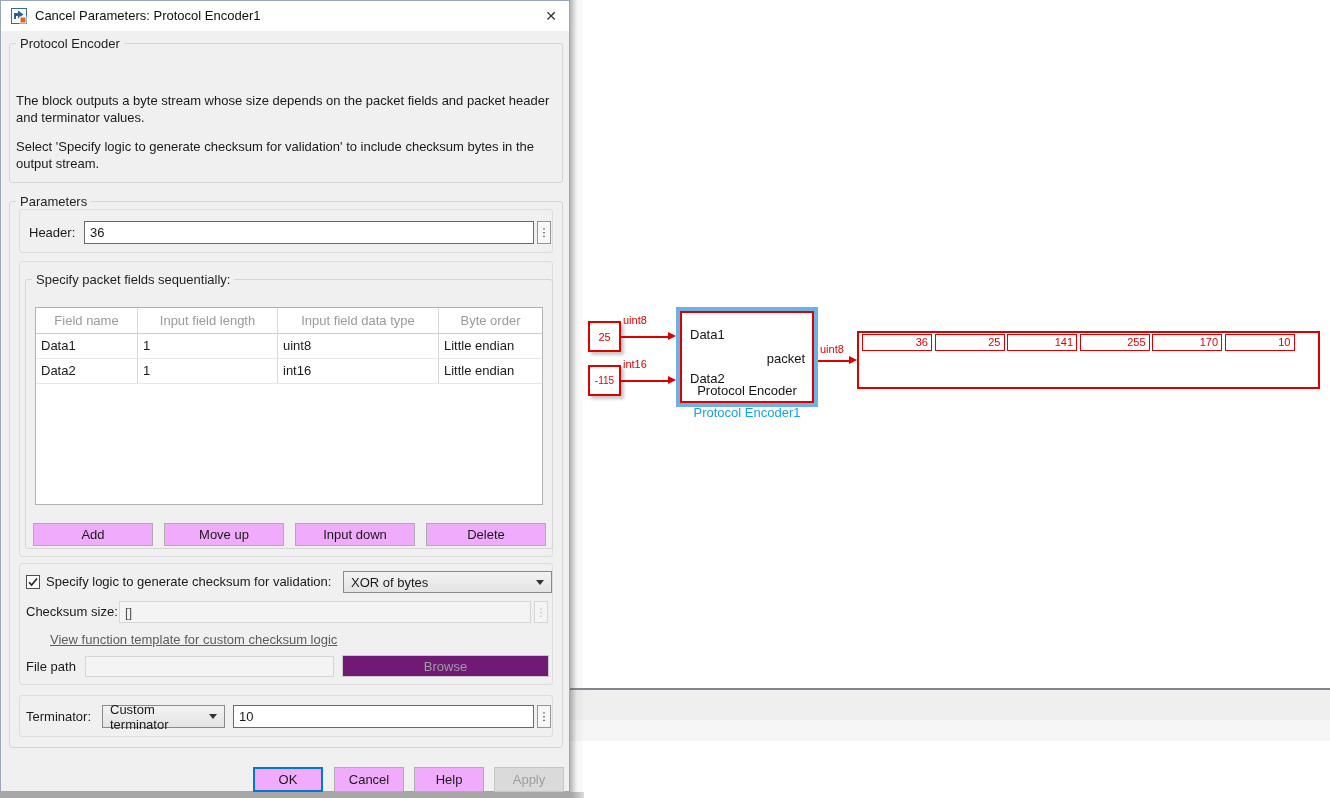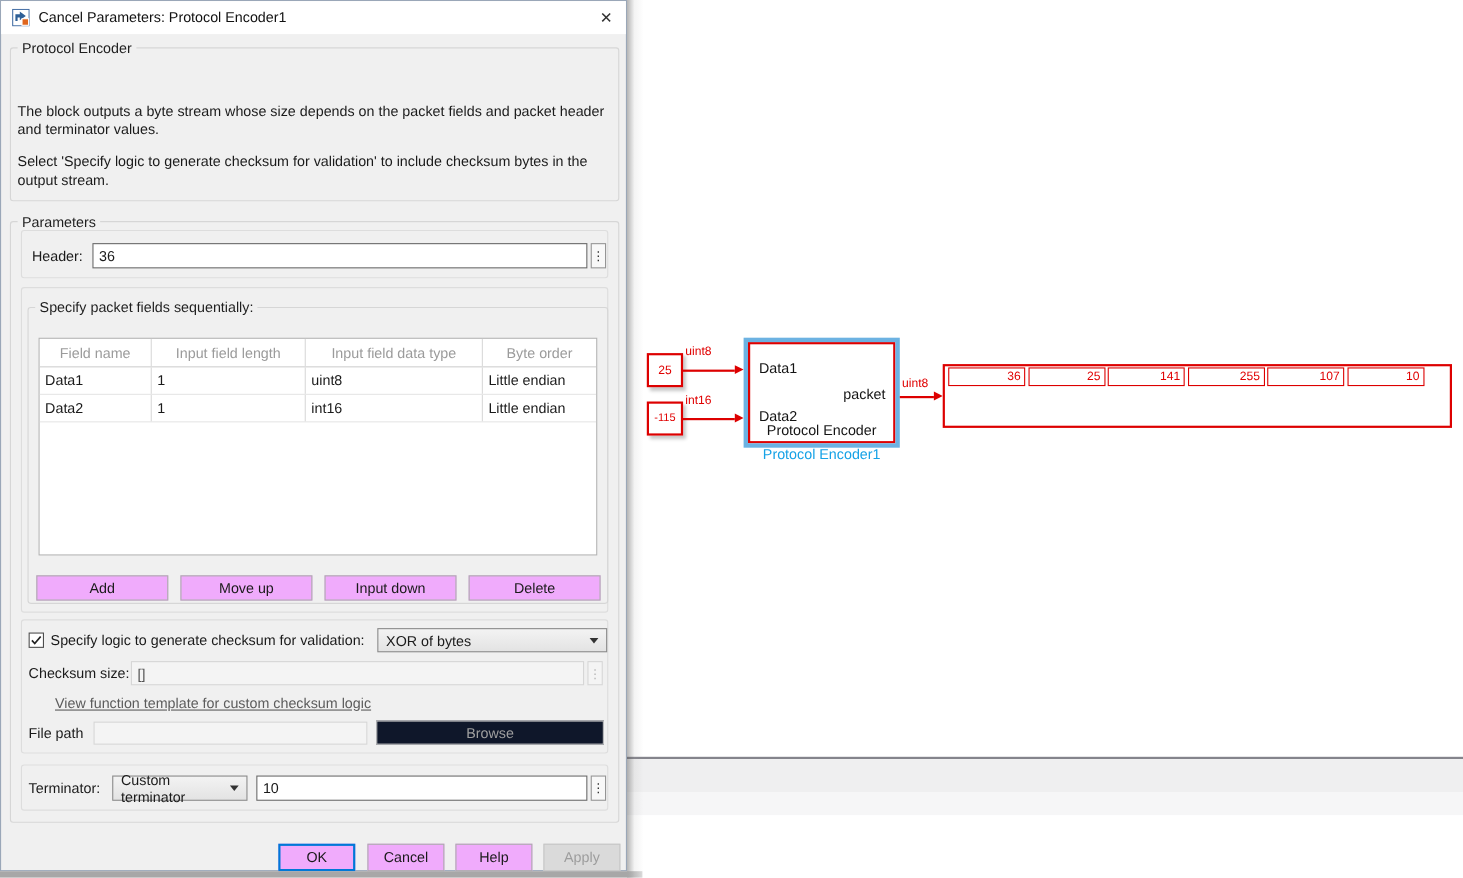--- a/index.html
+++ b/index.html
@@ -42,21 +42,21 @@
   .fld { position:absolute; background:#fff; border:1px solid #696969; display:flex; align-items:center; padding:0 5px; }
   .fld.disabled { background:#f4f4f4; border-color:#d6d6d6; color:#555; }
   .dots { position:absolute; background:#f8f8f8; border:1px solid #959595; color:#222;
           display:flex; align-items:center; justify-content:center; font-size:11px; }
   .dots.disabled { border-color:#d6d6d6; color:#b3b3b3; background:#f4f4f4; }
 
   .btn { position:absolute; background:#f0abfc; border:1px solid #adadad;
          display:flex; align-items:center; justify-content:center; color:#1a1a1a; }
   .btn.default { border:2px solid #0078d7; }
   .btn.disabled { background:#dadada; border-color:#c6c6c6; color:#9d9d9d; }
-  .btn.flat { background:#0f172a; border:1px solid #c9c9c9; color:#9f9f9f; }
+  .btn.flat { background:#701a75; border:1px solid #c9c9c9; color:#9f9f9f; }
 
   .combo { position:absolute; background:linear-gradient(#f3f3f3,#e3e3e3); border:1px solid #8a8a8a;
            display:flex; align-items:center; padding:0 7px; }
   .combo .arrow { margin-left:auto; width:0; height:0;
                   border-left:4px solid transparent; border-right:4px solid transparent;
                   border-top:5px solid #333; }
 
   .checkbox { position:absolute; width:14px; height:14px; background:#fff; border:1px solid #4d4d4d; }
 
   .link { position:absolute; color:#5c5c5c; text-decoration:underline;margin-left:24px; }
@@ -122,21 +122,21 @@
 
   <div class="sig-label" style="left:250px;top:343px;">uint8</div>
   <div class="wire" style="left:248px;top:360px;width:31px;"></div>
   <div class="wire-arrow" style="left:279px;top:356px;"></div>
 
   <div class="display" style="left:287px;top:331px;">
     <div class="dcell" style="left:3px;">36</div>
     <div class="dcell" style="left:75.5px;">25</div>
     <div class="dcell" style="left:148px;text-align:right;">141</div>
     <div class="dcell" style="left:220.5px;">255</div>
-    <div class="dcell" style="left:293px;">107</div>
+    <div class="dcell" style="left:293px;">170</div>
     <div class="dcell" style="left:365.5px;">10</div>
   </div>
 
   <div class="band" style="left:0;top:688px;width:760px;height:2px;background:#84848c;"></div>
   <div class="band" style="left:0;top:690px;width:760px;height:30px;background:#efeff0;"></div>
   <div class="band" style="left:0;top:720px;width:760px;height:21px;background:#f6f6f7;"></div>
 </div>
 
 <div class="dialog">
 

